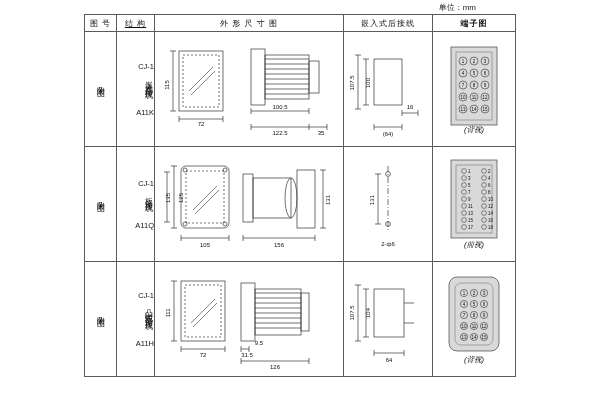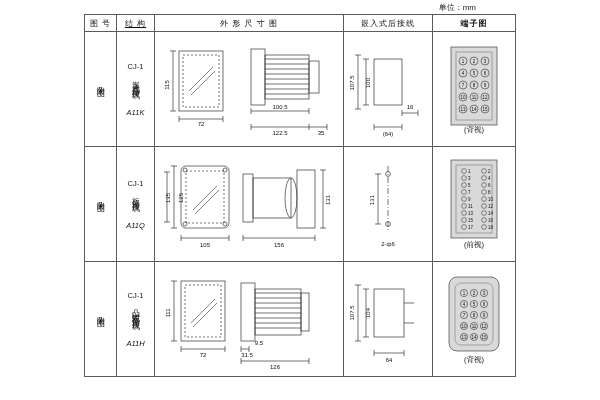--- a/index.html
+++ b/index.html
@@ -34,26 +34,26 @@
   tbody tr{height:115px;}
   .vtext{
     writing-mode:vertical-rl;
     text-orientation:upright;
     letter-spacing:2px;
     font-size:8px;
     line-height:11px;
     display:inline-block;
   }
   .numcell{font-size:8px;line-height:13px;}
-  .structcell{font-size:7.5px;line-height:11px;}
+  .structcell{font-size:7.5px;line-height:11px;text-align:right;}
   .structcell .top{display:block;margin-bottom:2px;}
-  .structcell .bot{display:block;margin-top:18px;font-style:italic;}
+  .structcell .bot{display:block;margin-top:18px;}
   .drawing{position:relative;width:100%;height:100%;}
   svg{display:block;}
-  .termcap{position:absolute;bottom:4px;width:100%;text-align:center;font-size:7.5px;}
+  .termcap{position:absolute;bottom:4px;width:100%;text-align:center;font-size:7.5px;font-style:italic;}
 </style>
 </head>
 <body>
 
 <div class="page">
 
   <div class="unit">单位：mm</div>
 
   <table class="main">
     <thead>

